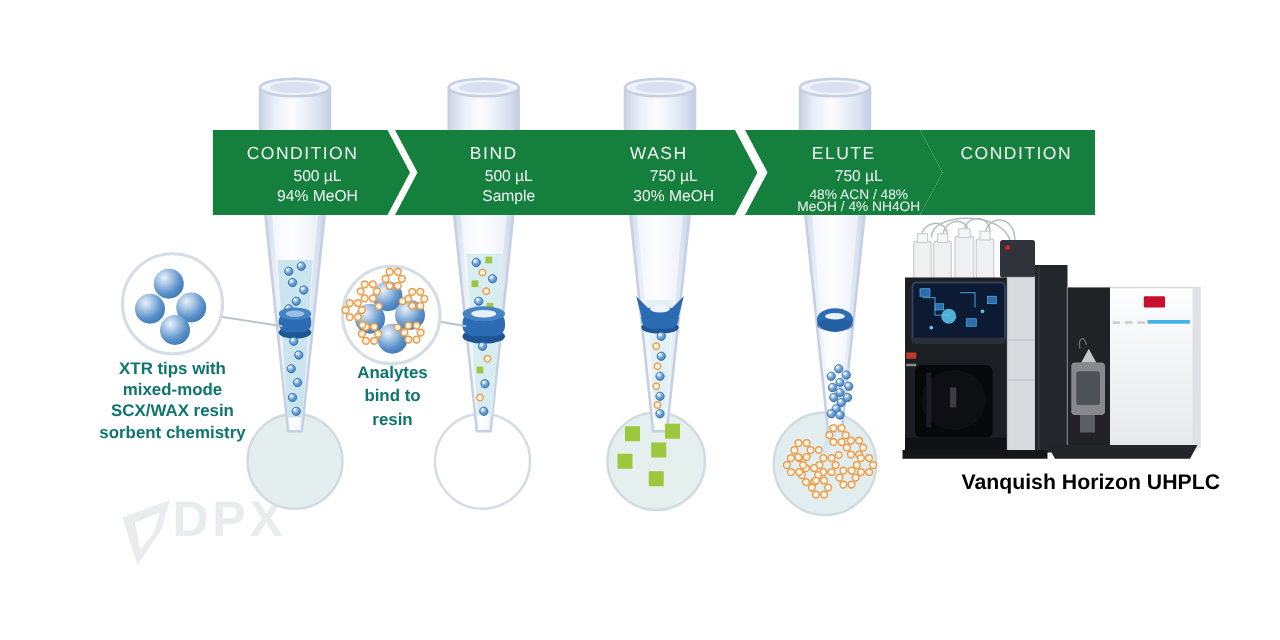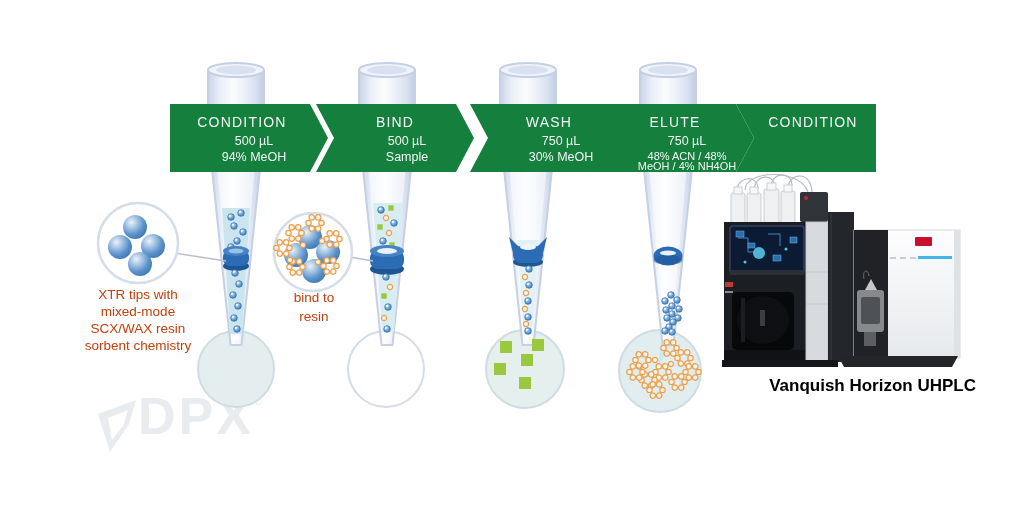--- a/index.html
+++ b/index.html
@@ -5,45 +5,45 @@
   html,body{margin:0;padding:0;background:#fff;}
   #canvas{position:relative;width:1024px;height:512px;background:#ffffff;overflow:hidden;
           font-family:"Liberation Sans",sans-serif;}
   #art{position:absolute;left:0;top:0;z-index:1;}
 
   
   .banner{position:absolute;top:104px;height:68px;background:#15803d;color:#f3f4f5;
           text-align:center;z-index:3;}
   .b1{left:170px;width:158px;clip-path:polygon(0 0,140px 0,158px 34px,140px 68px,0 68px);}
   .b2{left:316px;width:158px;clip-path:polygon(0 0,140px 0,158px 34px,140px 68px,0 68px,18px 34px);}
-  .b3{left:470px;width:158px;clip-path:polygon(0 0,140px 0,158px 34px,140px 68px,0 68px,18px 34px);}
+  .b3{left:448px;width:158px;clip-path:polygon(0 0,140px 0,158px 34px,140px 68px,0 68px,18px 34px);}
   .b4{left:596px;width:158px;clip-path:polygon(0 0,140px 0,158px 34px,140px 68px,0 68px,18px 34px);}
   .b5{left:736px;width:140px;clip-path:polygon(0 0,140px 0,140px 68px,0 68px,18px 34px);}
   .banner .inner{padding-top:10px;}
   .b1 .inner{padding-right:14px;}
   .b5 .inner{padding-left:14px;}
   .b-title{font-size:14px;letter-spacing:1.2px;margin-bottom:3px;}
   .b-line{font-size:12.5px;line-height:16px;margin-left:24px;}
   .b4 .b-line2{font-size:11px;line-height:10px;padding:2px 12px 0;}
 
   
-  .callout-text{position:absolute;z-index:3;text-align:center;font-weight:normal;color:#c2410c;}
+  .callout-text{position:absolute;z-index:3;text-align:center;font-weight:bold;color:#0f766e;}
   .callout-text span{display:block;}
   .callout-a{left:60px;top:286px;width:156px;font-size:13.5px;line-height:17px;}
   .callout-b{left:258px;top:288px;width:112px;font-size:13.5px;line-height:19px;}
 
   
   .instrument-caption{position:absolute;left:706px;top:376px;width:270px;z-index:3;
                       text-align:right;font-weight:bold;font-size:17px;color:#000000;}
   .instrument-caption div+div{margin-top:8px;}
 
   
   .watermark{position:absolute;left:94px;top:392px;z-index:0;display:flex;align-items:flex-start;color:#e8ecef;}
   .wm-flag{margin-top:4px;}
-  .wm-text{font-size:52px;font-weight:bold;letter-spacing:3px;line-height:48px;margin-left:-4px;}
+  .wm-text{font-size:40px;font-weight:bold;letter-spacing:3px;line-height:48px;margin-left:-4px;}
   .wm-dot{width:5px;height:5px;border:1.5px solid #e8ecef;border-radius:50%;margin-top:6px;margin-left:1px;}
 </style>
 </head>
 <body>
 
 <div id="canvas">
 
 <svg id="art" width="1024" height="512" viewBox="0 0 1024 512">
   <defs>
     <linearGradient id="tipGrad" x1="0" y1="0" x2="1" y2="0">
@@ -370,20 +370,21 @@
   </div>
 </div>
 
 <div class="callout-text callout-a">
   <span>XTR tips with</span>
   <span>mixed-mode</span>
   <span>SCX/WAX resin</span>
   <span>sorbent chemistry</span>
 </div>
 <div class="callout-text callout-b">
+  <span>Analytes</span>
   <span>bind to</span>
   <span>resin</span>
 </div>
 
 <div class="instrument-caption">
   <div>Vanquish Horizon UHPLC</div>
 </div>
 
 <div class="watermark">
   <svg class="wm-flag" width="48" height="58" viewBox="0 0 48 58">

